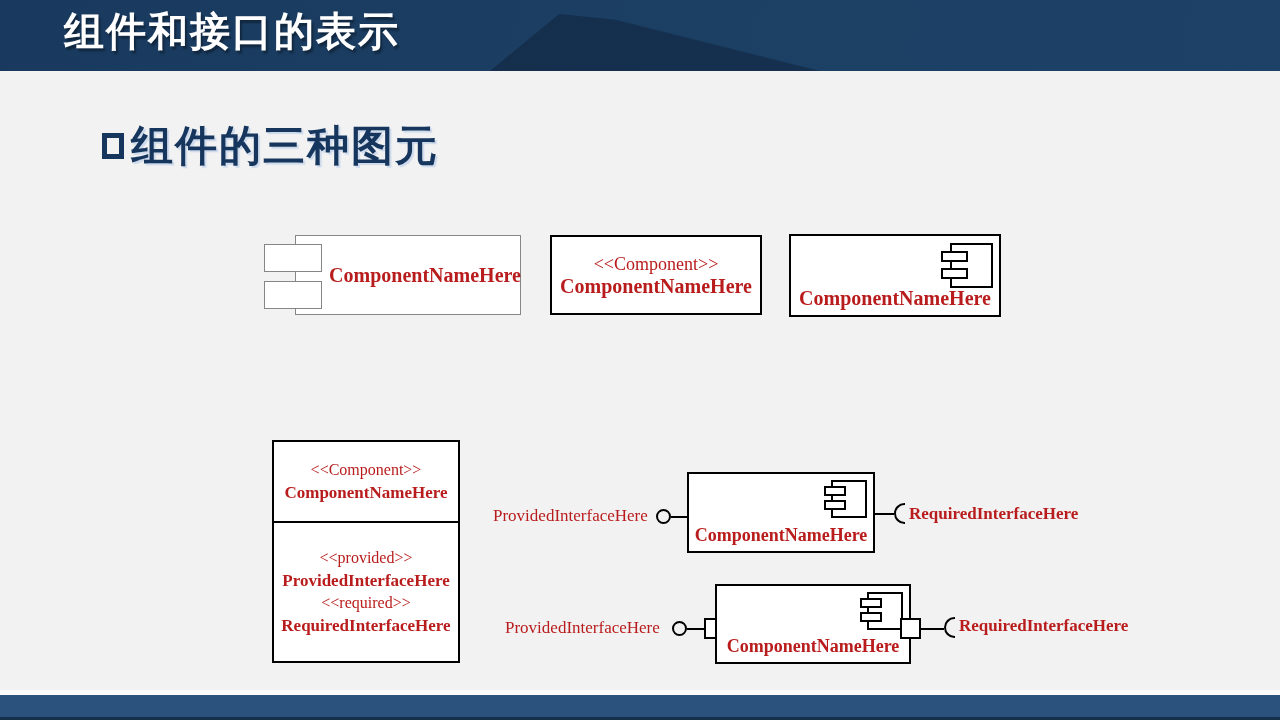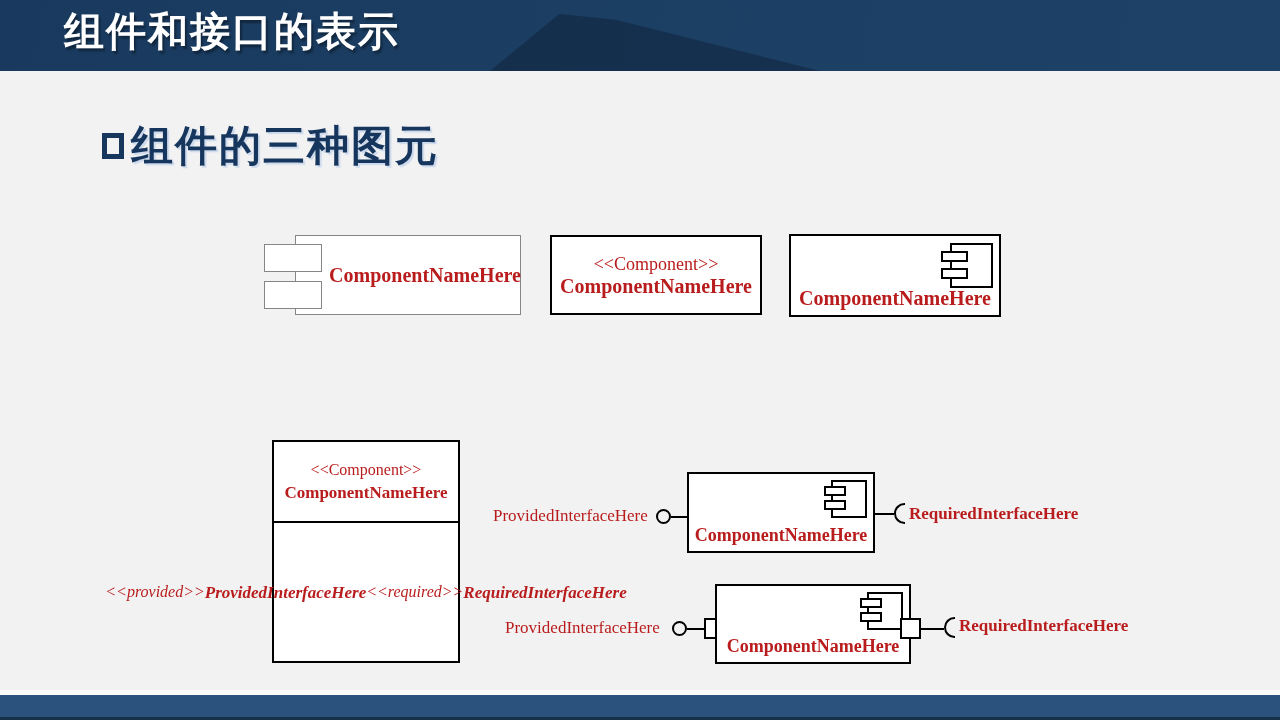--- a/index.html
+++ b/index.html
@@ -69,21 +69,21 @@
 
   .iconified { left:789px; top:234px; width:212px; height:83px; }
   .iconified .name { position:absolute; left:0; right:0; bottom:5px; text-align:center;
                      font-weight:bold; font-size:20px; }
 
   
   .listbox { left:272px; top:440px; width:188px; height:223px; }
   .listbox .compart-top { height:81px; border-bottom:2px solid #000;
        display:flex; flex-direction:column; align-items:center; justify-content:center; }
   .listbox .compart-bottom { height:138px;
-       display:flex; flex-direction:row; align-items:center; justify-content:center;font-style:italic; }
+       display:flex; flex-direction:column; align-items:center; justify-content:center; }
   .listbox .stereo { font-size:16px; line-height:22px; }
   .listbox .iname  { font-size:17px; font-weight:bold; line-height:23px; }
 
   
   .nbox1 { left:687px; top:472px; width:188px; height:81px; }
   .nbox2 { left:715px; top:584px; width:196px; height:80px; }
   .nbox-name { position:absolute; left:0; right:0; bottom:5px; text-align:center;
                font-weight:bold; font-size:18px; }
 
   

